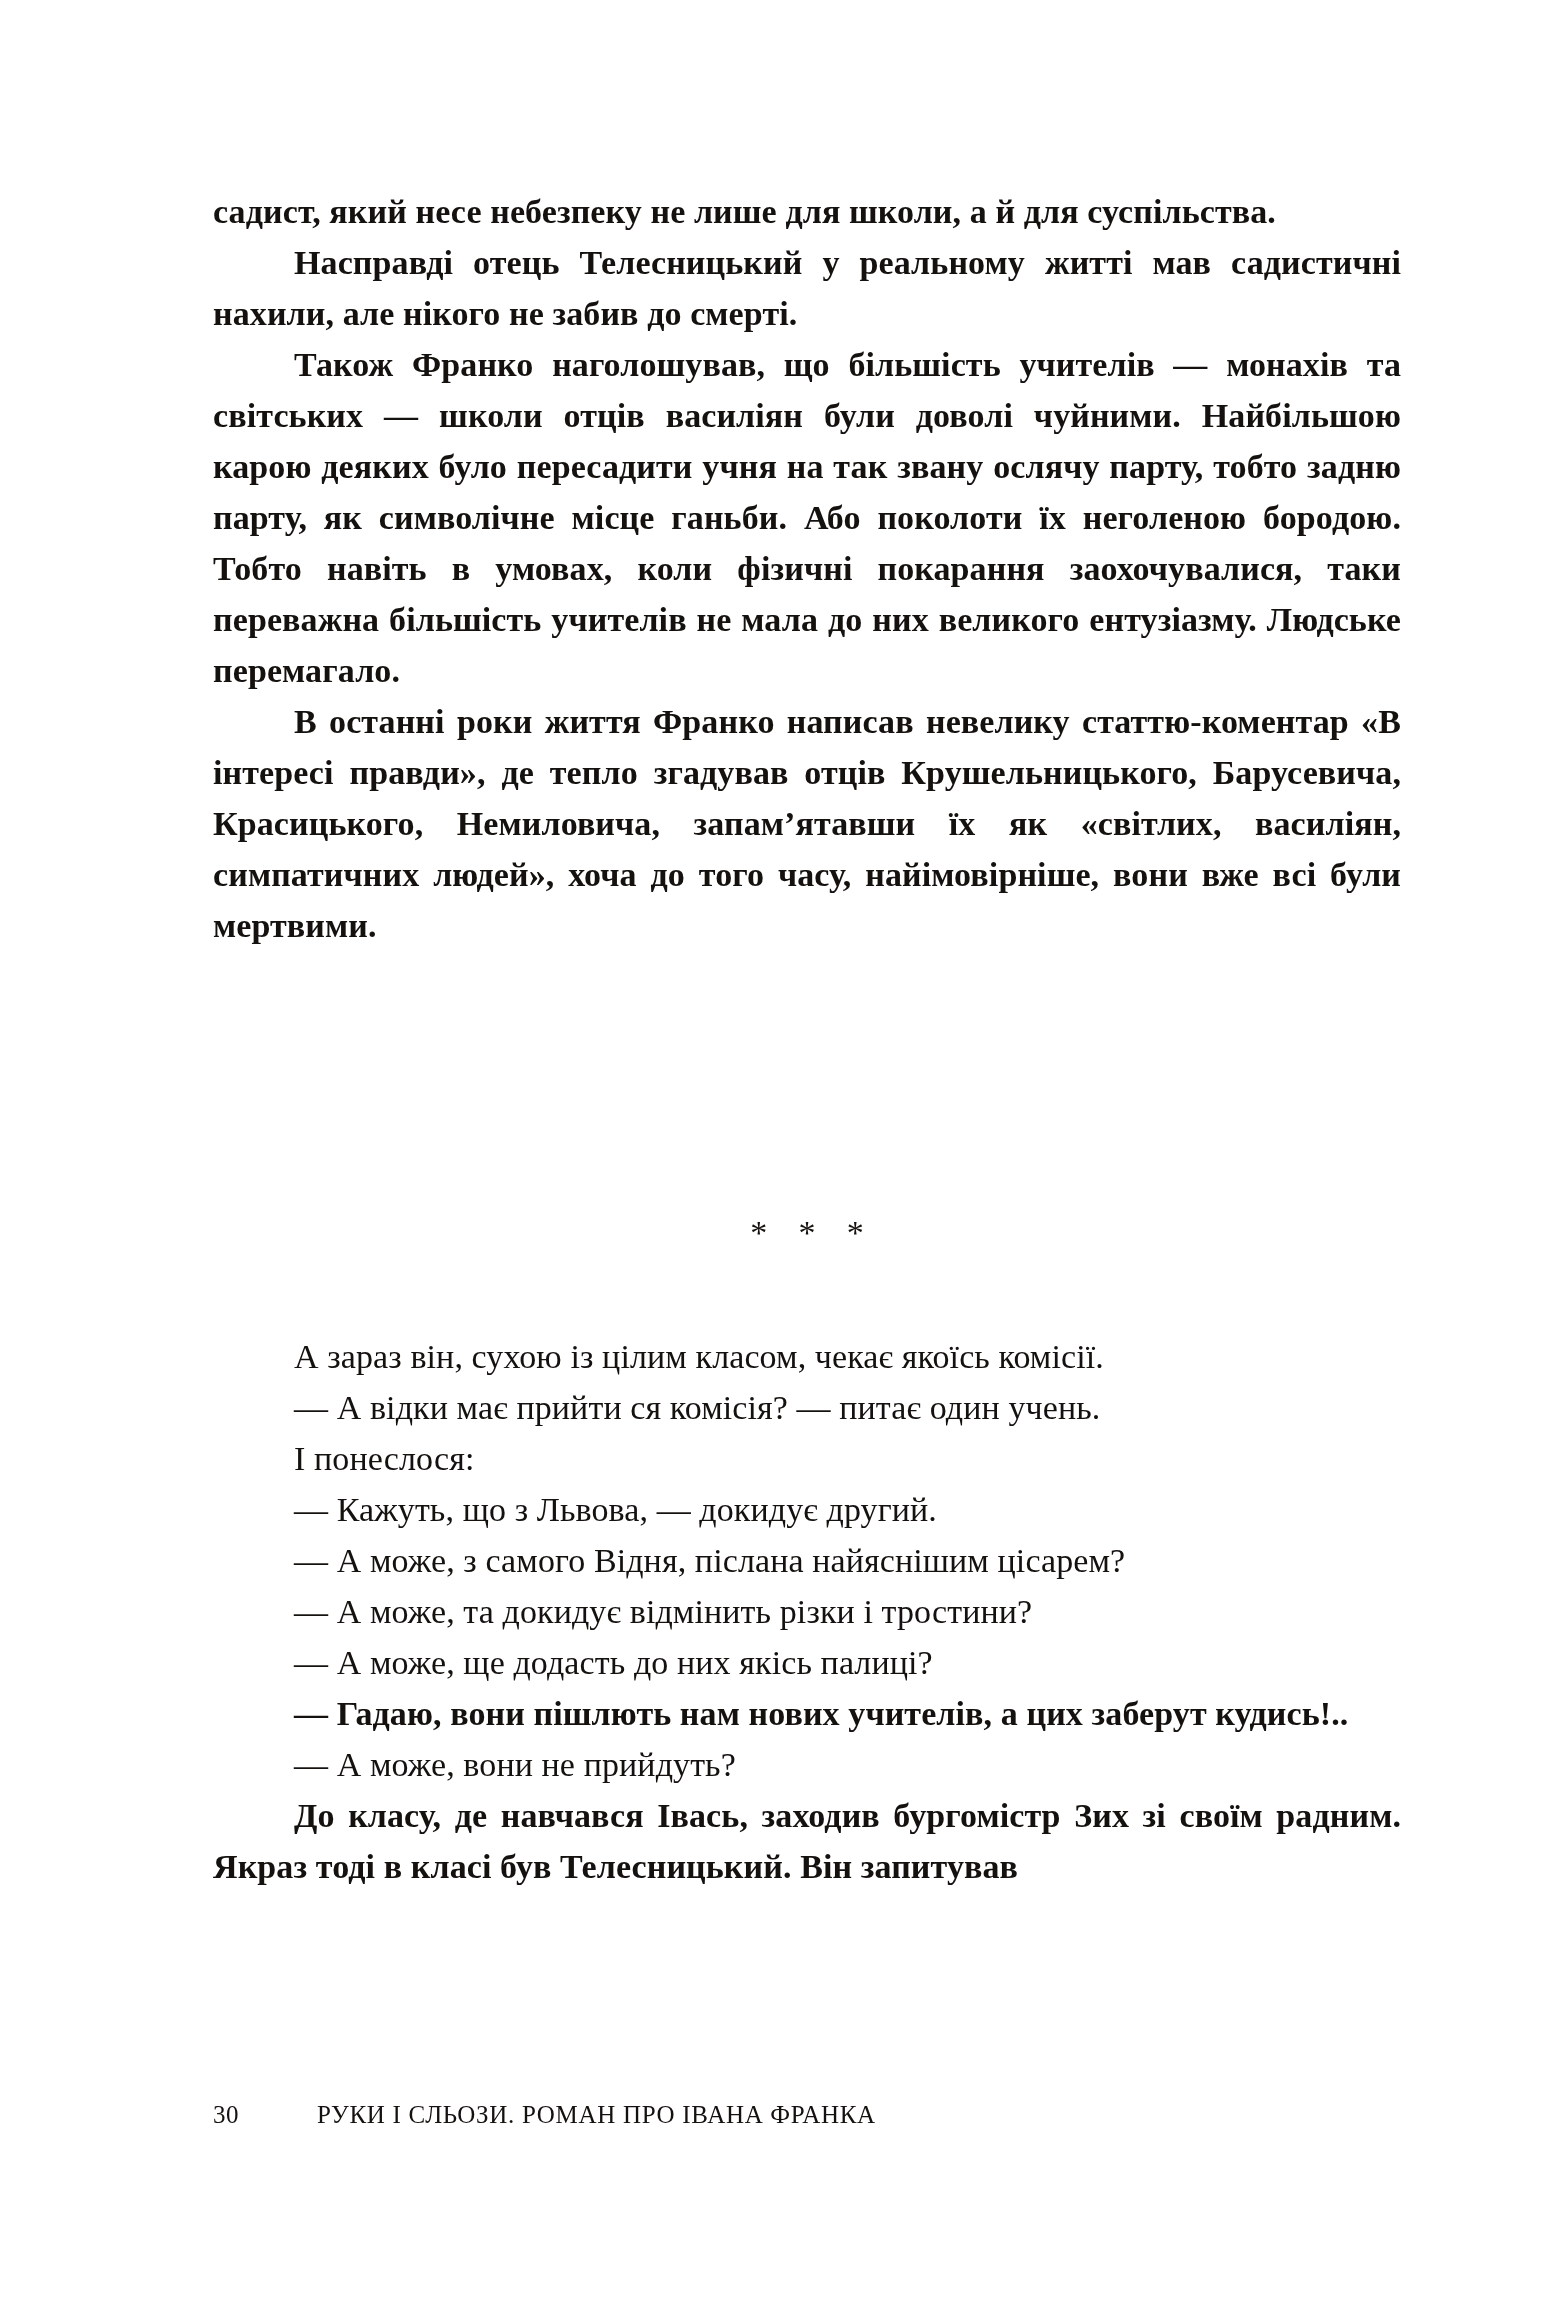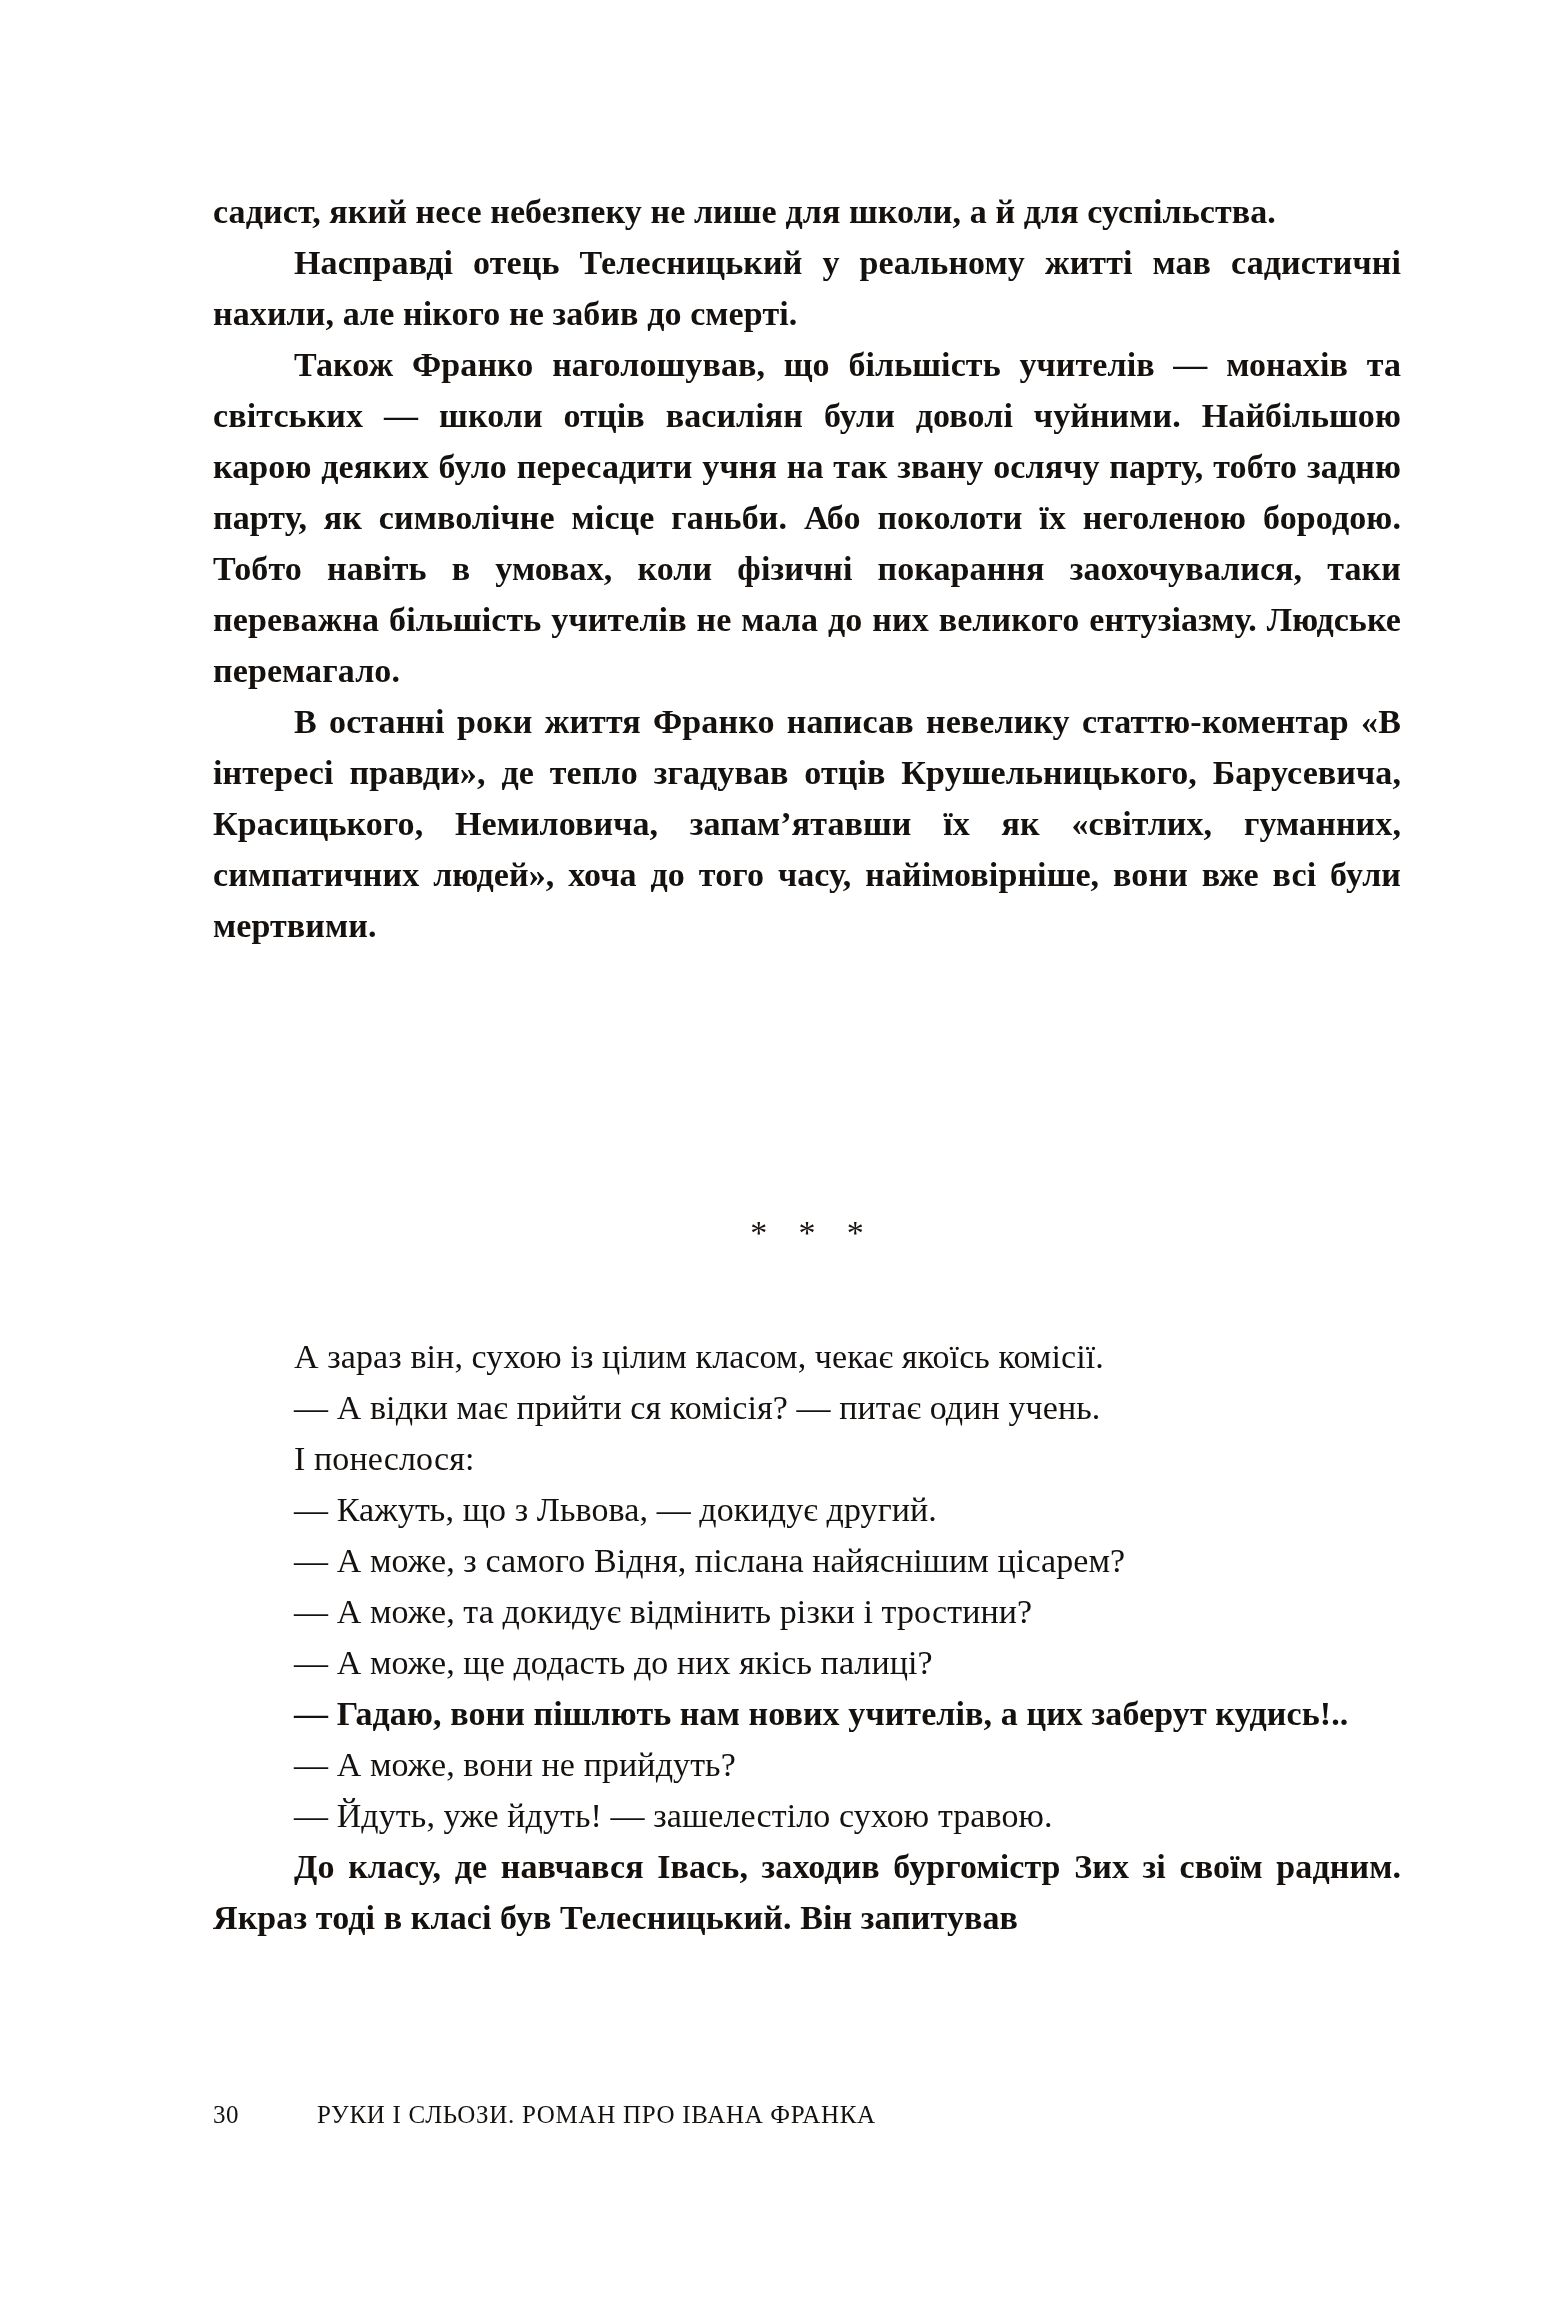--- a/index.html
+++ b/index.html
@@ -98,36 +98,35 @@
 </style>
 </head>
 <body>
 
 <div class="page">
 
   <div class="text-block">
     <p class="para no-indent">садист, який несе небезпеку не лише для школи, а й для суспільства.</p>
     <p class="para">Насправді отець Телесницький у реальному житті мав садистичні нахили, але нікого не забив до смерті.</p>
     <p class="para">Також Франко наголошував, що більшість учителів — монахів та світських — школи отців василіян були доволі чуйними. Найбільшою карою деяких було пересадити учня на так звану ослячу парту, тобто задню парту, як символічне місце ганьби. Або поколоти їх неголеною бородою. Тобто навіть в умовах, коли фізичні покарання заохочувалися, таки переважна більшість учителів не мала до них великого ентузіазму. Людське перемагало.</p>
-    <p class="para">В останні роки життя Франко написав невелику статтю-коментар «В інтересі правди», де тепло згадував отців Крушельницького, Барусевича, Красицького, Немиловича, запам’ятавши їх як «світлих, гуманних, симпатичних людей», хоча до того часу, найімовірніше, вони вже всі були мертвими.</p>
+    <p class="para">В останні роки життя Франко написав невелику статтю-коментар «В інтересі правди», де тепло згадував отців Крушельницького, Барусевича, Красицького, Немиловича, запам’ятавши їх як «світлих, василіян, симпатичних людей», хоча до того часу, найімовірніше, вони вже всі були мертвими.</p>
   </div>
 
   <div class="separator">* * *</div>
 
   <div class="dialogue-block">
     <p class="line">А зараз він, сухою із цілим класом, чекає якоїсь комісії.</p>
     <p class="line">— А відки має прийти ся комісія? — питає один учень.</p>
     <p class="line">І понеслося:</p>
     <p class="line">— Кажуть, що з Львова, — докидує другий.</p>
     <p class="line">— А може, з самого Відня, післана найяснішим цісарем?</p>
     <p class="line">— А може, та докидує відмінить різки і тростини?</p>
     <p class="line">— А може, ще додасть до них якісь палиці?</p>
     <p class="para">— Гадаю, вони пішлють нам нових учителів, а цих заберут кудись!..</p>
     <p class="line">— А може, вони не прийдуть?</p>
-    <p class="line">— Йдуть, уже йдуть! — зашелестіло сухою травою.</p>
     <p class="para">До класу, де навчався Івась, заходив бургомістр Зих зі своїм радним. Якраз тоді в класі був Телесницький. Він запитував</p>
   </div>
 
   <div class="footer">
     <span class="footer-page-number">30</span>
     <span class="footer-running-title">РУКИ І СЛЬОЗИ. РОМАН ПРО ІВАНА ФРАНКА</span>
   </div>
 
 </div>
 

